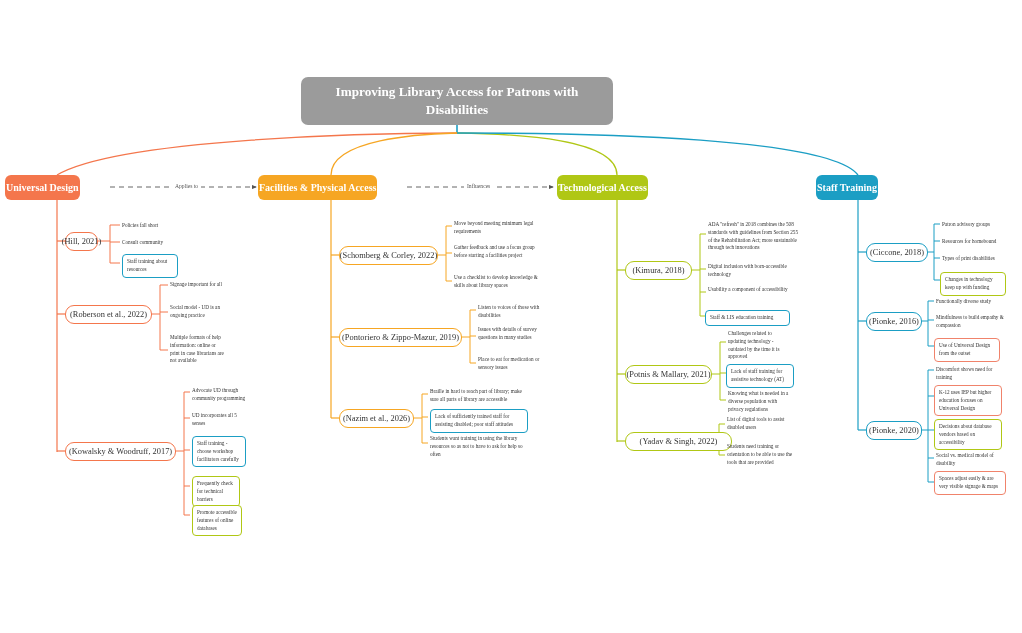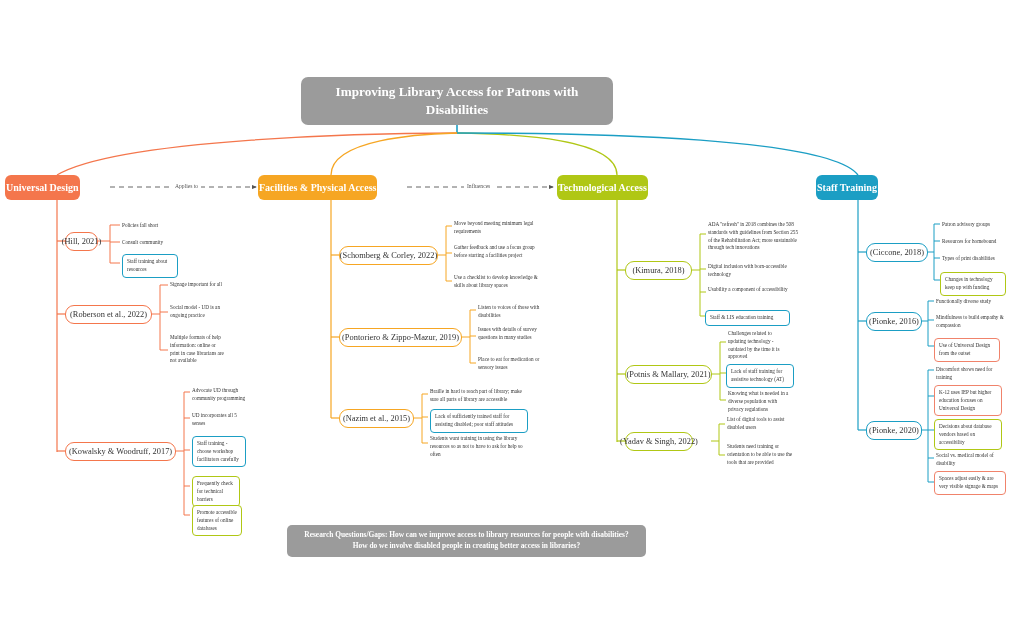--- a/index.html
+++ b/index.html
@@ -246,42 +246,42 @@
   <div class="leaf plain" style="left:454px;top:274px;width:90px;">Use a checklist to develop knowledge &amp; skills about library spaces</div>
 
   <div class="cite c-am" style="left:339px;top:328px;width:123px;">
     <span>(Pontoriero &amp; Zippo-Mazur, 2019)</span>
   </div>
   <div class="leaf plain" style="left:478px;top:304px;width:72px;">Listen to voices of those with disabilities</div>
   <div class="leaf plain" style="left:478px;top:326px;width:72px;">Issues with details of survey questions in many studies</div>
   <div class="leaf plain" style="left:478px;top:356px;width:72px;">Place to eat for medication  or sensory issues</div>
 
   <div class="cite c-am" style="left:339px;top:409px;width:75px;">
-    <span>(Nazim et al., 2015)</span>
+    <span>(Nazim et al., 2026)</span>
   </div>
   <div class="leaf plain" style="left:430px;top:388px;width:100px;">Braille in hard to reach part of library; make sure all parts of library are accessible</div>
   <div class="leaf boxed bx-blue" style="left:430px;top:409px;width:98px;">Lack of sufficiently trained staff for assisting disabled; poor staff attitudes</div>
   <div class="leaf plain" style="left:430px;top:435px;width:100px;">Students want training in using the library resources so as not to have to ask for help so often</div>
 
   <div class="cite c-gr" style="left:625px;top:261px;width:67px;">
     <span>(Kimura, 2018)</span>
   </div>
   <div class="leaf plain" style="left:708px;top:221px;width:92px;">ADA "refresh" in 2018 combines the 508 standards with guidelines from Section 255 of the Rehabilitation Act; more sustainable through tech innovations</div>
   <div class="leaf plain" style="left:708px;top:263px;width:92px;">Digital inclusion with born-accessible technology</div>
   <div class="leaf plain" style="left:708px;top:286px;width:92px;">Usability a component of accessibility</div>
   <div class="leaf boxed bx-blue" style="left:705px;top:310px;width:85px;">Staff &amp; LIS education training</div>
 
   <div class="cite c-gr" style="left:625px;top:365px;width:87px;justify-content:center;">
     <span>(Potnis &amp; Mallary, 2021)</span>
   </div>
   <div class="leaf plain" style="left:728px;top:330px;width:62px;">Challenges related to updating technology - outdated by the time it is approved</div>
   <div class="leaf boxed bx-blue" style="left:726px;top:364px;width:68px;">Lack of staff training for assistive technology (AT)</div>
   <div class="leaf plain" style="left:728px;top:390px;width:64px;">Knowing what is needed in a diverse population with privacy regulations</div>
 
-  <div class="cite c-gr" style="left:625px;top:432px;width:68px;">
+  <div class="cite c-gr" style="left:625px;top:432px;width:107px;">
     <span>(Yadav &amp; Singh, 2022)</span>
   </div>
   <div class="leaf plain" style="left:727px;top:416px;width:66px;">List of digital tools to assist disabled users</div>
   <div class="leaf plain" style="left:727px;top:443px;width:66px;">Students need training or orientation to be able to use the tools that are provided</div>
 
   <div class="cite c-bl" style="left:866px;top:243px;width:62px;">
     <span>(Ciccone, 2018)</span>
   </div>
   <div class="leaf plain" style="left:942px;top:221px;width:72px;">Patron advisory groups</div>
   <div class="leaf plain" style="left:942px;top:238px;width:74px;">Resources for homebound</div>
@@ -297,20 +297,14 @@
 
   <div class="cite c-bl" style="left:866px;top:421px;width:56px;border-radius:8px;">
     <span>(Pionke, 2020)</span>
   </div>
   <div class="leaf plain" style="left:936px;top:366px;width:72px;">Discomfort shows need for training</div>
   <div class="leaf boxed bx-peach" style="left:934px;top:385px;width:68px;">K-12 uses IEP but higher education focuses on Universal Design</div>
   <div class="leaf boxed bx-green" style="left:934px;top:419px;width:68px;">Decisions about database vendors based on accessibility</div>
   <div class="leaf plain" style="left:936px;top:452px;width:72px;">Social vs. medical model of disability</div>
   <div class="leaf boxed bx-peach" style="left:934px;top:471px;width:72px;">Spaces adjust easily &amp; are very visible signage &amp; maps</div>
 
-  <div class="question">
-    <div>
-      <span>Research Questions/Gaps: How can we improve access to library resources for people with disabilities?</span><br>
-      <span>How do we involve disabled people in creating better access in libraries?</span>
-    </div>
-  </div>
 
 </div>
 
 </body></html>

